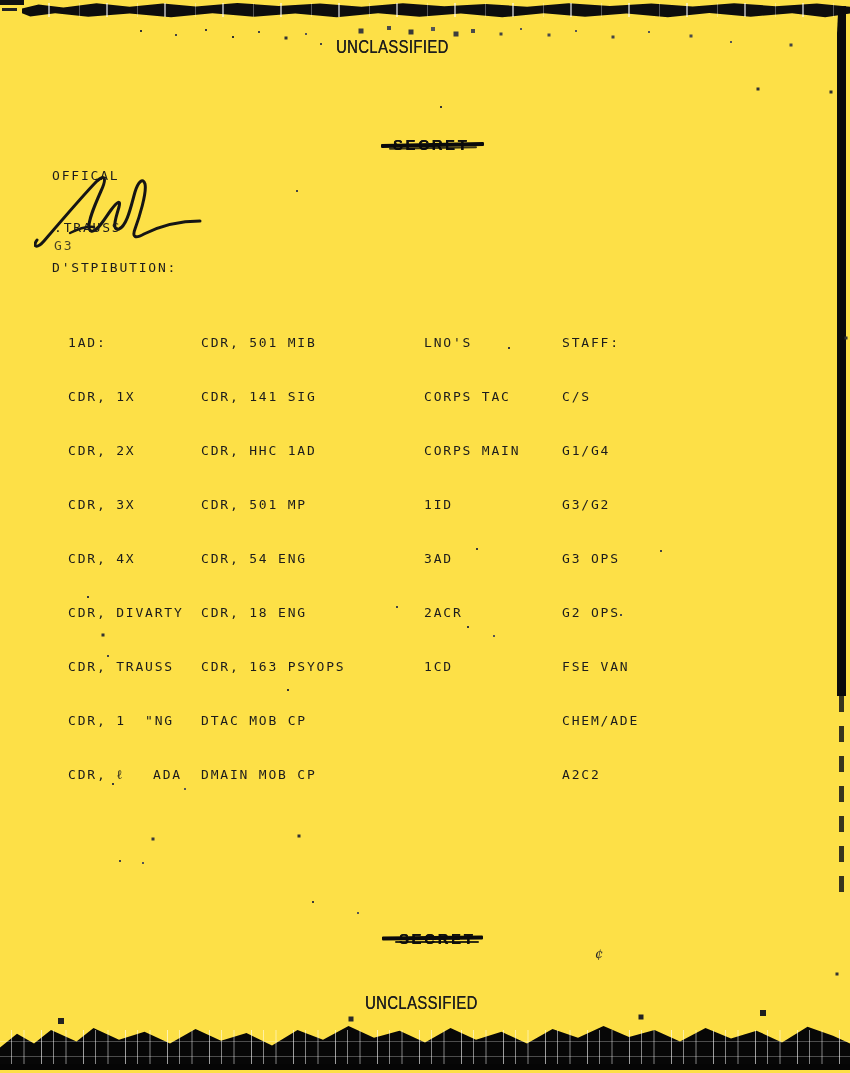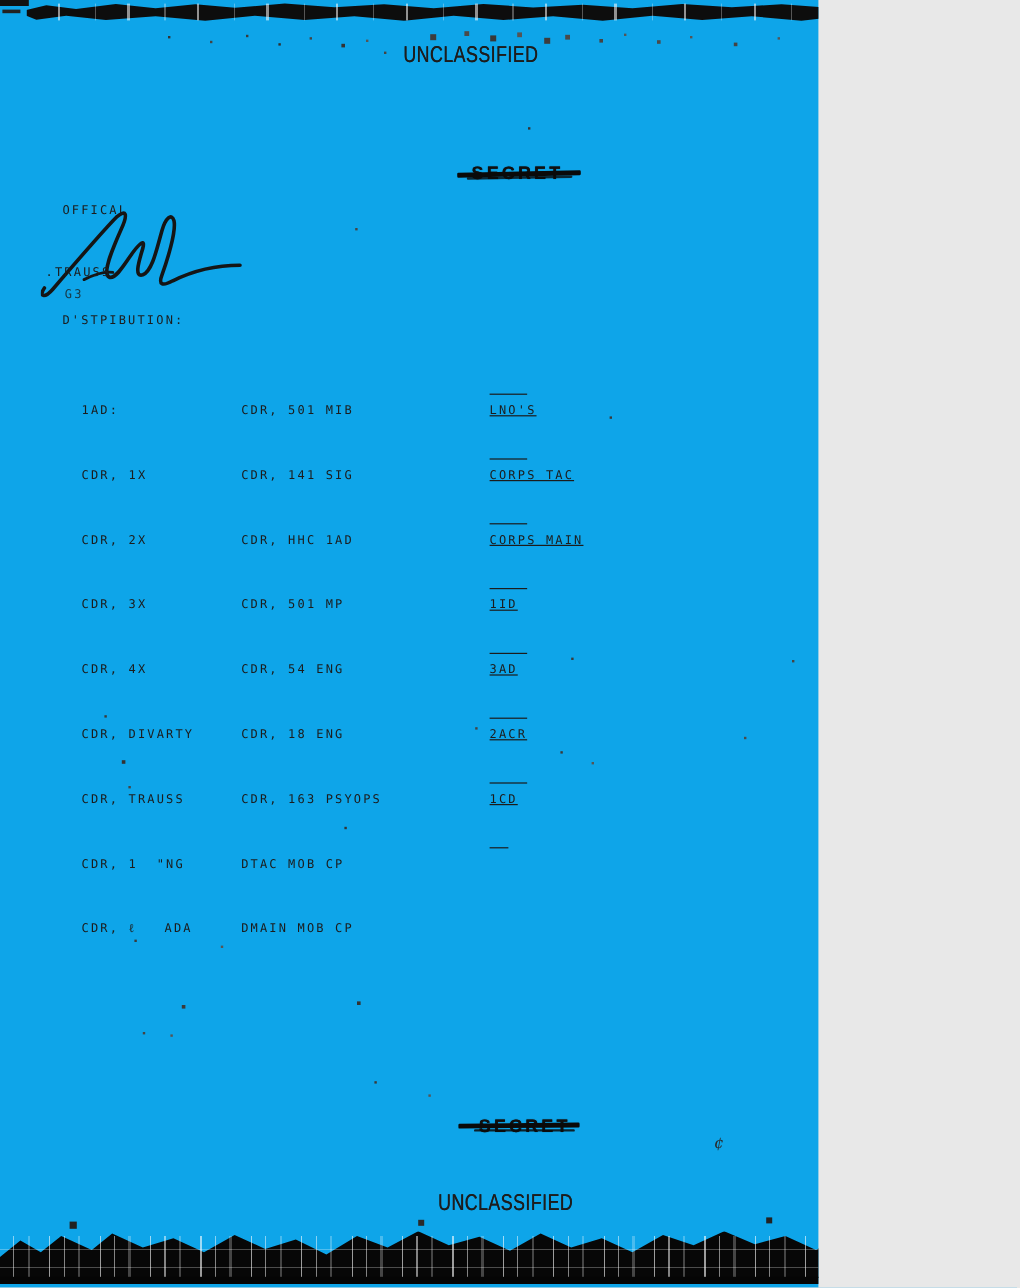--- a/index.html
+++ b/index.html
@@ -1,23 +1,23 @@
 <!DOCTYPE html>
 <html><head>
 <meta charset="utf-8">
 <style>
   html,body{margin:0;padding:0;background:#e8e8e8;}
   .page{
-    position:relative;width:682px;height:1073px;background:#0ea5e9;
+    position:relative;width:850px;height:1073px;background:#fde047;
     overflow:hidden;font-family:"DejaVu Sans Mono",monospace;color:#161616;
   }
   
   .mono{
     position:absolute;font-family:"DejaVu Sans Mono",monospace;
-    font-size:10px;letter-spacing:1.8px;line-height:18px;
+    font-size:13px;letter-spacing:1.8px;line-height:18px;
     color:#1c1c1c;white-space:pre;
   }
   .mono .line{height:18px;}
   .dim{opacity:.8;text-align:right;}
   
   .classification{
     position:absolute;font-family:"Liberation Sans",sans-serif;
     font-size:19px;letter-spacing:.5px;color:#1d1d1d;
     transform:scaleX(.78);transform-origin:left top;
     text-shadow:.35px 0 0 #1d1d1d;white-space:pre;
@@ -114,21 +114,21 @@
 
   <div class="mono" style="left:52px;top:167px;">OFFICAL</div>
 
   <svg class="signature-svg" width="180" height="80" viewBox="0 0 180 80">
     <g fill="none" stroke="#151515" stroke-width="3" stroke-linecap="round">
       <path d="M 3,70 C -2,77 3,79 10,71 C 28,50 52,22 63,11 C 71,4 73,8 67,21 C 59,39 51,58 57,61 C 63,63 71,48 77,40 C 83,32 87,29 85,37 C 81,50 78,61 85,59 C 93,56 97,36 101,22 C 104,12 109,7 111,14 C 113,23 105,48 101,59 C 98,67 101,69 110,64 C 124,57 142,51 166,51"></path>
       <path d="M 36,63 C 46,58 54,56 60,57" stroke-width="2.4"></path>
     </g>
   </svg>
 
-  <div class="mono" style="left:38px;top:219px;text-align:center;">.TRAUSS</div>
+  <div class="mono" style="left:54px;top:219px;text-align:center;">.TRAUSS</div>
   <div class="mono dim" style="left:54px;top:237px;">G3</div>
 
   <div class="mono" style="left:52px;top:259px;">D'STPIBUTION:</div>
 
   <div class="mono" style="left:68px;top:298px;">
     <div class="line">1AD:</div>
     <div class="line">CDR, 1X</div>
     <div class="line">CDR, 2X</div>
     <div class="line">CDR, 3X</div>
     <div class="line">CDR, 4X</div>
@@ -143,30 +143,41 @@
     <div class="line">CDR, 141 SIG</div>
     <div class="line">CDR, HHC 1AD</div>
     <div class="line">CDR, 501 MP</div>
     <div class="line">CDR, 54 ENG</div>
     <div class="line">CDR, 18 ENG</div>
     <div class="line">CDR, 163 PSYOPS</div>
     <div class="line">DTAC MOB CP</div>
     <div class="line">DMAIN MOB CP</div>
   </div>
 
-  <div class="mono" style="left:408px;top:298px;text-decoration:underline;">
+  <div class="mono" style="left:424px;top:298px;">
     <div class="line">LNO'S</div>
     <div class="line">CORPS TAC</div>
     <div class="line">CORPS MAIN</div>
     <div class="line">1ID</div>
     <div class="line">3AD</div>
     <div class="line">2ACR</div>
     <div class="line">1CD</div>
   </div>
 
+  <div class="mono" style="left:562px;top:298px;">
+    <div class="line">STAFF:</div>
+    <div class="line">C/S</div>
+    <div class="line">G1/G4</div>
+    <div class="line">G3/G2</div>
+    <div class="line">G3 OPS</div>
+    <div class="line">G2 OPS</div>
+    <div class="line">FSE VAN</div>
+    <div class="line">CHEM/ADE</div>
+    <div class="line">A2C2</div>
+  </div>
 
   <div class="stamp" style="left:399px;top:930px;">SECRET</div>
   <div class="strike s-bottom"></div>
   <div class="strike s-bottom2"></div>
 
   <div class="stray-mark" style="left:595px;top:946px;">¢</div>
 
   <div class="classification" style="left:365px;top:992px;">UNCLASSIFIED</div>
 
   <div class="noise-bottom"></div>

